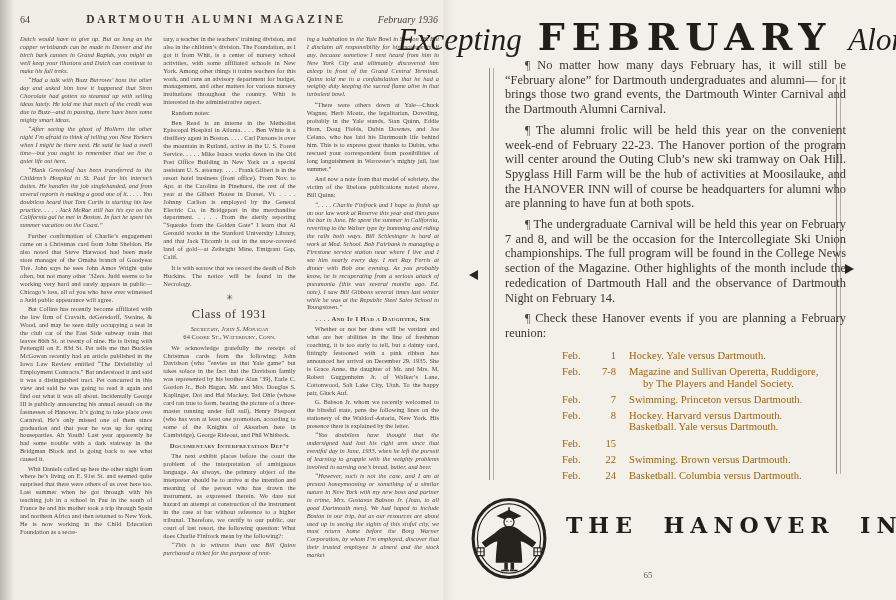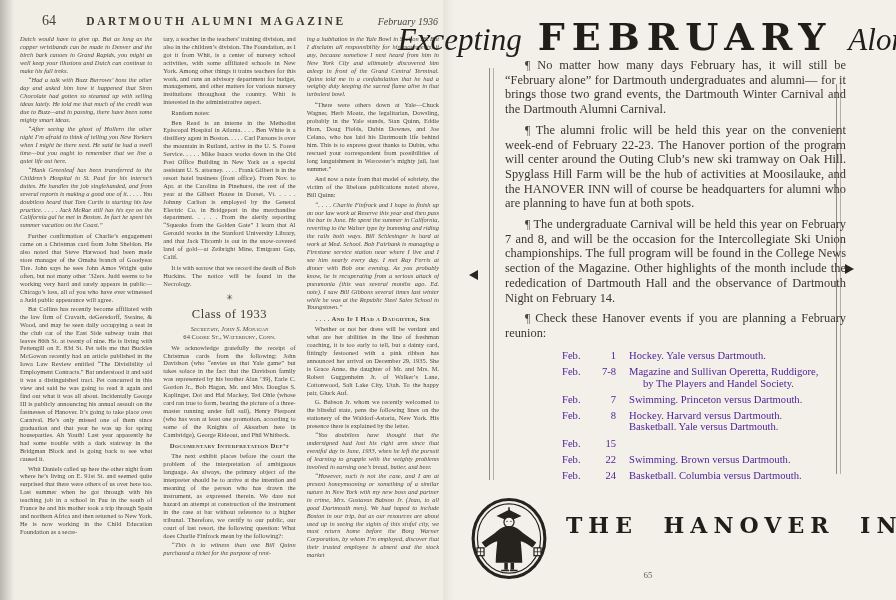--- a/index.html
+++ b/index.html
@@ -12,21 +12,21 @@
   .scan-edge{position:absolute;left:0;top:0;bottom:0;width:14px;
     background:linear-gradient(90deg,#b9b6af 0%,rgba(241,238,231,0) 100%);z-index:5;}
   .gutter{position:absolute;left:443px;top:0;bottom:0;width:12px;
     background:linear-gradient(90deg,rgba(60,55,45,.06),rgba(60,55,45,0));z-index:4;}
   .page{width:448px;height:600px;position:relative;box-sizing:border-box;}
   .page.left{background:#f1eee6;}
   .page.right{background:#f3f0e9;}
 
   
   .lp-header{position:absolute;top:13px;left:20px;right:10px;display:flex;align-items:baseline;}
-  .lp-pagenum{width:58px;font-size:14px;text-align:center;}
+  .lp-pagenum{width:58px;font-size:10px;}
   .lp-title{flex:1;text-align:center;font-size:11.5px;font-weight:bold;letter-spacing:2.6px;margin:0;color:#3c372f;}
   .lp-date{width:84px;text-align:right;font-style:italic;font-size:10px;}
   .cols{position:absolute;top:35px;left:20px;right:9px;bottom:8px;display:flex;gap:11px;}
   .col{flex:1;overflow:hidden;text-align:justify;color:#4a443c;}
   .para{margin:0 0 1.5px;font-size:6.4px;line-height:7.9px;text-indent:8px;}
   .para.noind{text-indent:0;}
   .para.it{font-style:italic;}
   .para.gap{margin-top:3px;}
   .divider{text-align:center;font-size:8px;line-height:10px;margin:5px 0 4px;color:#3c372f;}
   .class-heading{text-align:center;font-size:12.5px;font-weight:normal;letter-spacing:.5px;margin:3px 0 3px;color:#3c372f;}
@@ -40,21 +40,21 @@
   .hl-main{font-weight:bold;font-size:38px;letter-spacing:7px;font-family:"DejaVu Serif","Liberation Serif",serif;}
   .rule{position:absolute;width:3px;border-left:1px solid #908c82;border-right:1px solid #b4b0a6;}
   .rule-left{left:41px;top:68px;height:412px;}
   .rule-right{left:388px;top:84px;height:390px;}
   .tri{position:absolute;width:0;height:0;}
   .tri-left{left:21px;top:270px;border-top:5px solid transparent;border-bottom:5px solid transparent;border-right:9px solid #2a2722;}
   .tri-right{left:397px;top:264px;border-top:5px solid transparent;border-bottom:5px solid transparent;border-left:9px solid #2a2722;}
   .rp-body{position:absolute;top:58px;left:57px;width:341px;color:#3b362f;}
   .rp-para{margin:0 0 6px;font-size:12.4px;line-height:14.7px;text-align:justify;text-indent:20px;}
   .pilcrow{font-size:11.5px;color:#4a443c;}
-  .events{position:absolute;top:350px;left:114px;width:292px;color:#4c1d95;}
+  .events{position:absolute;top:350px;left:114px;width:292px;color:#a16207;}
   .event{display:flex;margin-bottom:4.5px;font-size:10.6px;line-height:11.6px;}
   .ev-month{width:30px;flex:none;}
   .ev-day{width:24px;flex:none;text-align:right;}
   .ev-lines{margin-left:13px;}
   .ev-indent{padding-left:14px;}
   .inn-logo{position:absolute;left:22px;top:496px;width:78px;height:85px;}
   .inn-name{position:absolute;left:118px;top:512px;font-size:22px;font-weight:bold;letter-spacing:6px;word-spacing:12px;color:#211e19;font-family:"DejaVu Serif","Liberation Serif",serif;white-space:nowrap;}
   .rp-pagenum{position:absolute;top:570px;left:26px;width:348px;text-align:center;font-size:9px;color:#6b665c;}
 </style>
 </head>
@@ -79,21 +79,21 @@
           <p class="para gap">Further confirmation of Charlie’s engagement came on a Christmas card from John Sheldon. He also noted that Steve Harwood had been made store manager of the Omaha branch of Goodyear Tire. John says he sees John Amos Wright quite often, but not many other ’32ers. Judd seems to be working very hard and rarely appears in public—Chicago’s loss, all of you who have ever witnessed a Judd public appearance will agree.</p>
           <p class="para">Bat Collins has recently become affiliated with the law firm of Cravath, deGersdorff, Swaine, &amp; Wood, and may be seen daily occupying a seat in the club car of the East Side subway train that leaves 86th St. at twenty of nine. He is living with Pettengill on E. 83d St. Pet tells me that Buckles McGowan recently had an article published in the Iowa Law Review entitled “The Divisibility of Employment Contracts.” Bat understood it and said it was a distinguished tract. Pet concurred in this view and said he was going to read it again and find out what it was all about. Incidentally George III is publicly announcing his annual assault on the fastnesses of Hanover. It’s going to take place over Carnival. He’s only missed one of them since graduation and that year he was up for spring houseparties. Ah Youth! Last year apparently he had some trouble with a dark stairway in the Bridgman Block and is going back to see what caused it.</p>
           <p class="para">Whit Daniels called up here the other night from where he’s living on E. 91st St. and seemed quite surprised that there were others of us over here too. Last summer when he got through with his teaching job in a school in Pau in the south of France he and his mother took a trip through Spain and northern Africa and then returned to New York. He is now working in the Child Education Foundation as a secre-</p>
         </div>
         <div class="col">
           <p class="para noind">tary, a teacher in the teachers’ training division, and also in the children’s division. The Foundation, as I got it from Whit, is a center of nursery school activities, with some affiliated schools in New York. Among other things it trains teachers for this work, and runs an advisory department for budget, management, and other matters for various nursery institutions throughout the country. Whit is interested in the administrative aspect.</p>
           <p class="para gap">Random notes:</p>
           <p class="para">Ben Read is an interne in the Methodist Episcopal Hospital in Atlanta. . . . Ben White is a distillery agent in Boston. . . . . Carl Parsons is over the mountain in Rutland, active in the U. S. Forest Service. . . . . Mike Isaacs works down in the Old Post Office Building in New York as a special assistant U. S. attorney. . . . . Frank Gilbert is in the resort hotel business (front office). From Nov. to Apr. at the Carolina in Pinehurst, the rest of the year at the Gilbert House in Dorset, Vt. . . . . Johnny Carlton is employed by the General Electric Co. in Bridgeport in the merchandise department. . . . . From the alertly reporting “Squeaks from the Golden Gate” I learn that Al Gerould works in the Stanford University Library, and that Jack Titcomb is out in the snow-covered land of gold—at Zeibright Mine, Emigrant Gap, Calif.</p>
           <p class="para gap">It is with sorrow that we record the death of Bob Huckins. The notice will be found in the Necrology.</p>
           <div class="divider">✳</div>
-          <h2 class="class-heading">Class of 1933</h2>
+          <h2 class="class-heading">Class of 1931</h2>
           <div class="byline first">Secretary, John S. Monagan</div>
           <div class="byline">64 Cooke St., Waterbury, Conn.</div>
           <p class="para gap">We acknowledge gratefully the receipt of Christmas cards from the following: John Davidson (who “envies us that Yale game” but takes solace in the fact that the Davidson family was represented by his brother Alan ’39), Earle C. Gordon Jr., Bob Hagan, Mr. and Mrs. Douglas S. Kaplinger, Dot and Hal Mackey, Ted Ohle (whose card ran true to form, bearing the picture of a three-master running under full sail), Henry Pierpont (who has won at least one promotion, according to some of the Knights of Aksarben here in Cambridge), George Rideout, and Phil Whitbeck.</p>
           <div class="subhead">Documentary Interpretation Dep’t</div>
           <p class="para">The next exhibit places before the court the problem of the interpretation of ambiguous language. As always, the primary object of the interpreter should be to arrive at the intention and meaning of the person who has drawn the instrument, as expressed therein. We dare not hazard an attempt at construction of the instrument in the case at bar without reference to a higher tribunal. Therefore, we certify to our public, our court of last resort, the following question: What does Charlie Finfrock mean by the following?:</p>
           <p class="para it">“This is to witness than one Bill Quinn purchased a ticket for the purpose of rent-</p>
         </div>
         <div class="col">
           <p class="para it noind">ing a habitation in the Yale Bowl in Section 28. But I disclaim all responsibility for his movements, if any, because somehow I next heard from him in New York City and ultimately discovered him asleep in front of the Grand Central Terminal. Quinn told me in a confabulation that he had a weighty duty keeping the sacred flame alive in that turbulent bowl.</p>
           <p class="para gap">“There were others down at Yale—Chuck Wagner, Herb Moatz, the legalitarian, Dowsling, probably in the Yale stands, Stan Quinn, Eddie Horn, Doug Fields, Dubin Downes, and Joe Celano, who has laid his Dartmouth life behind him. This is to express great thanks to Dubin, who rescued your correspondent from possibilities of long languishment in Worcester’s mighty jail, last summer.”</p>

